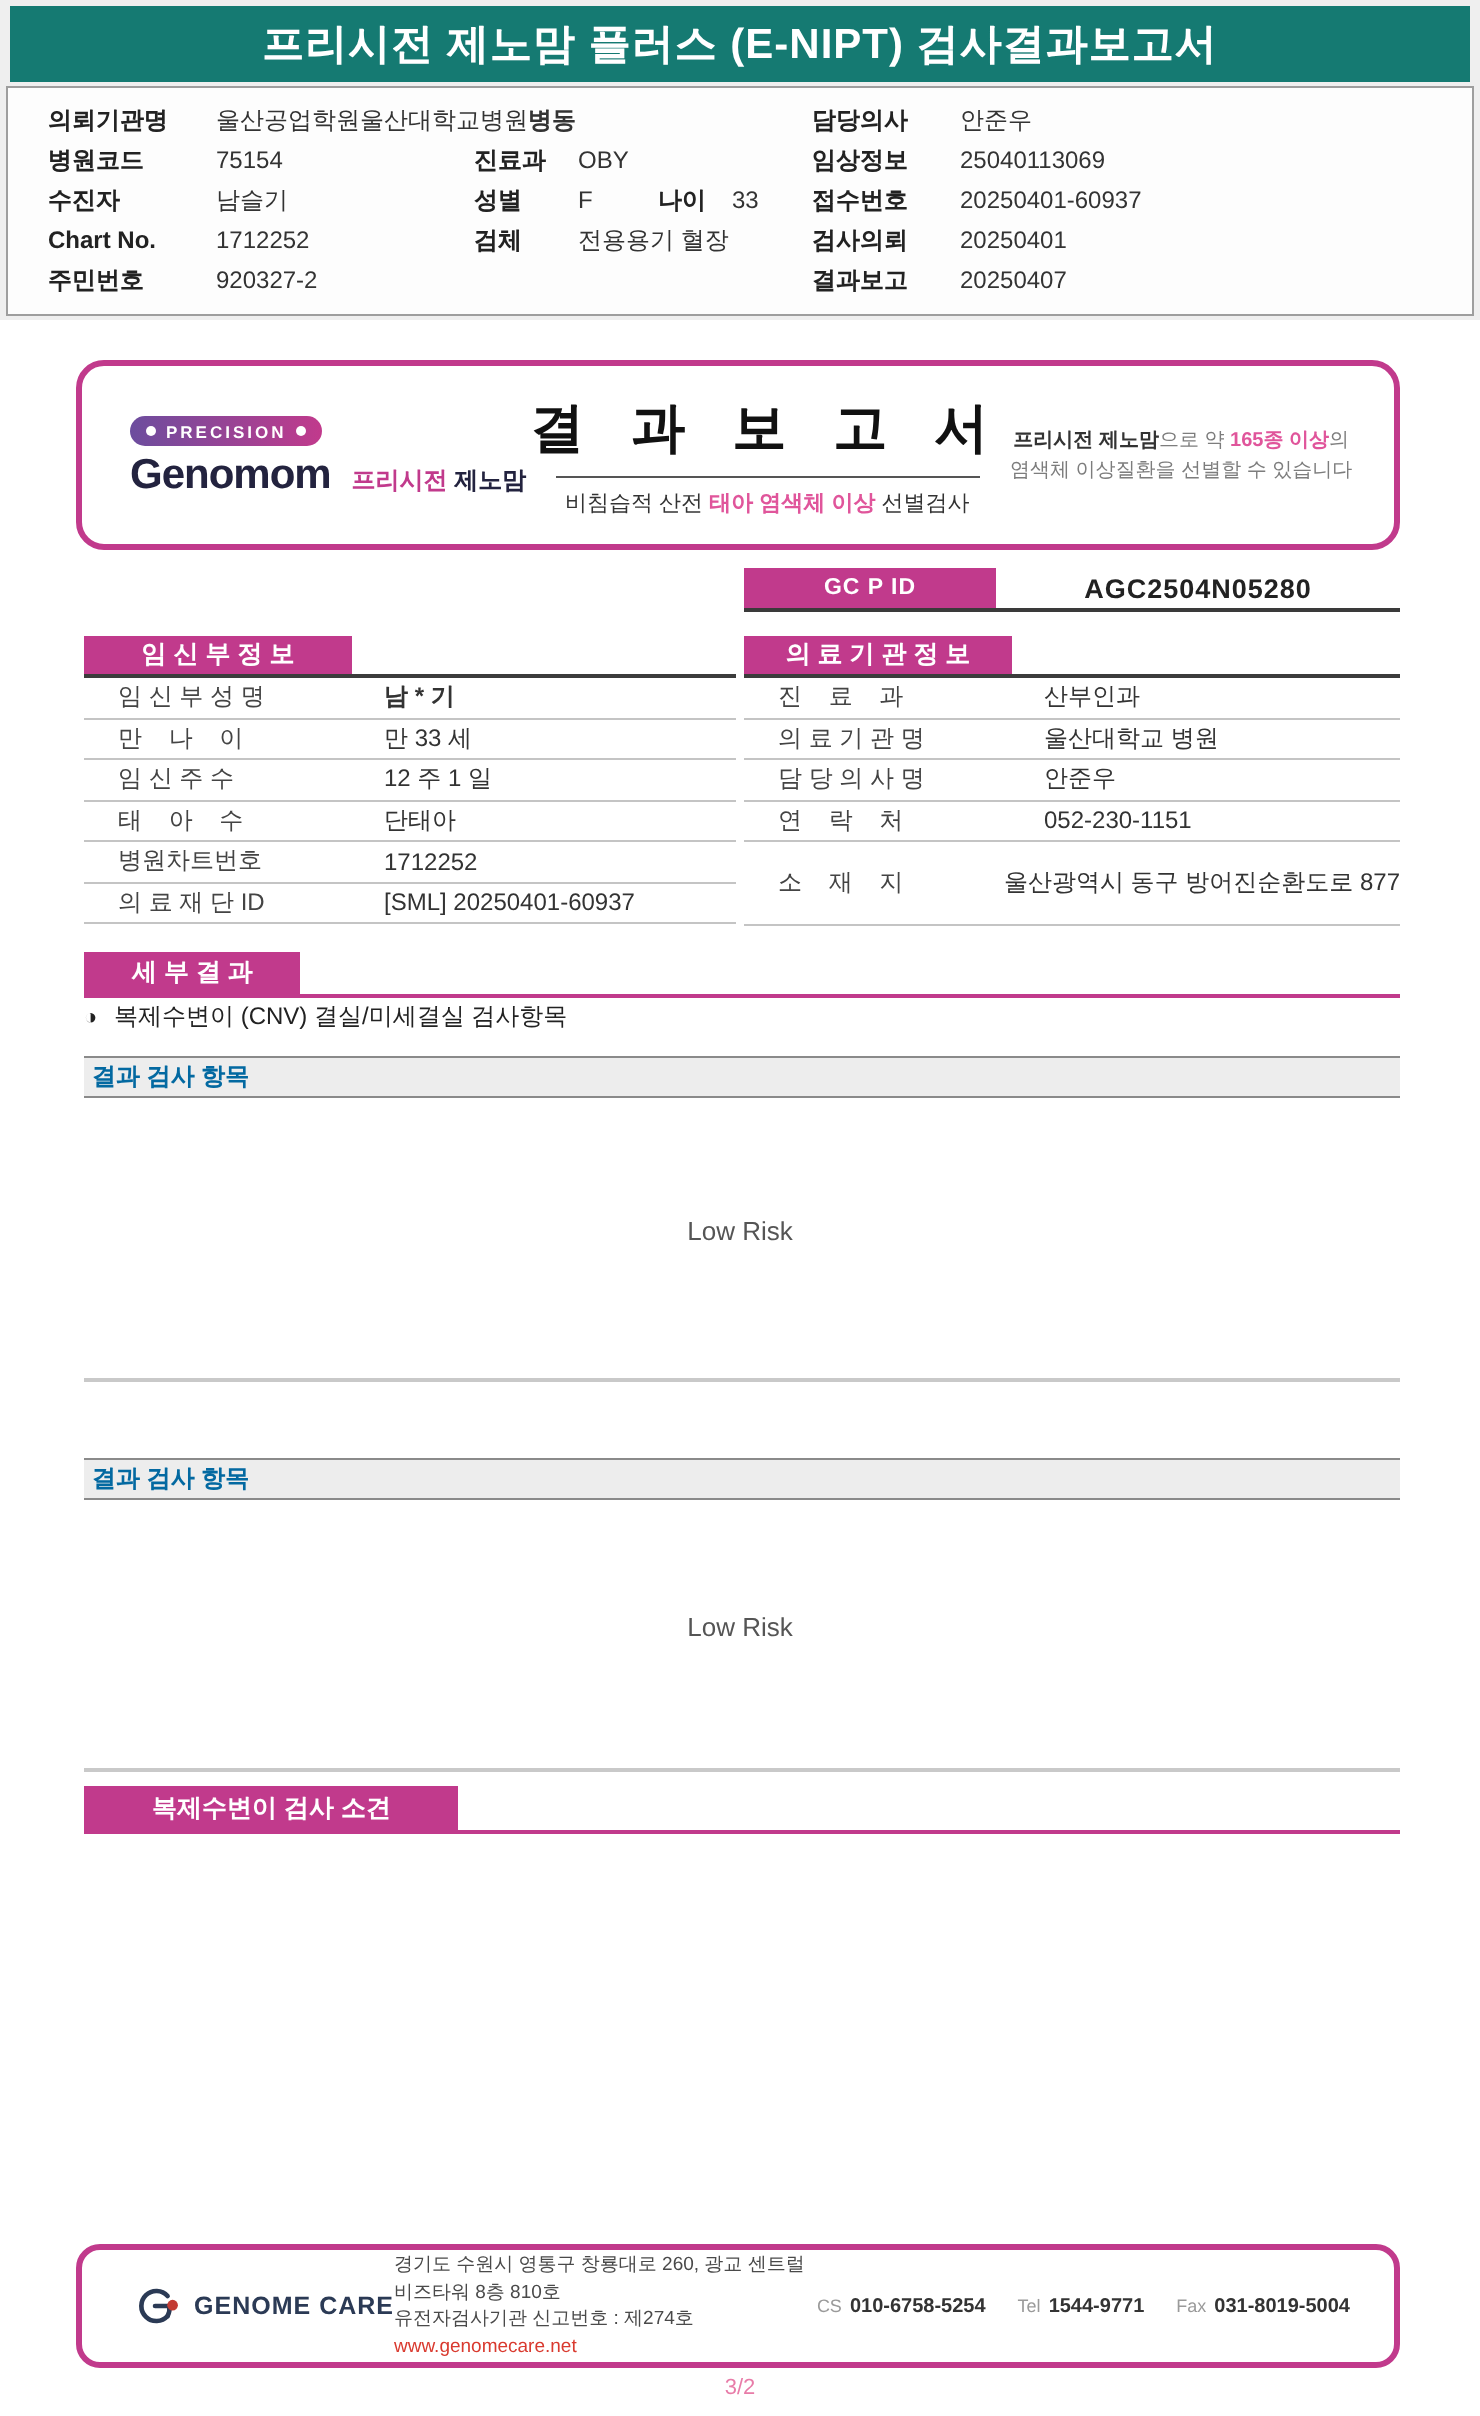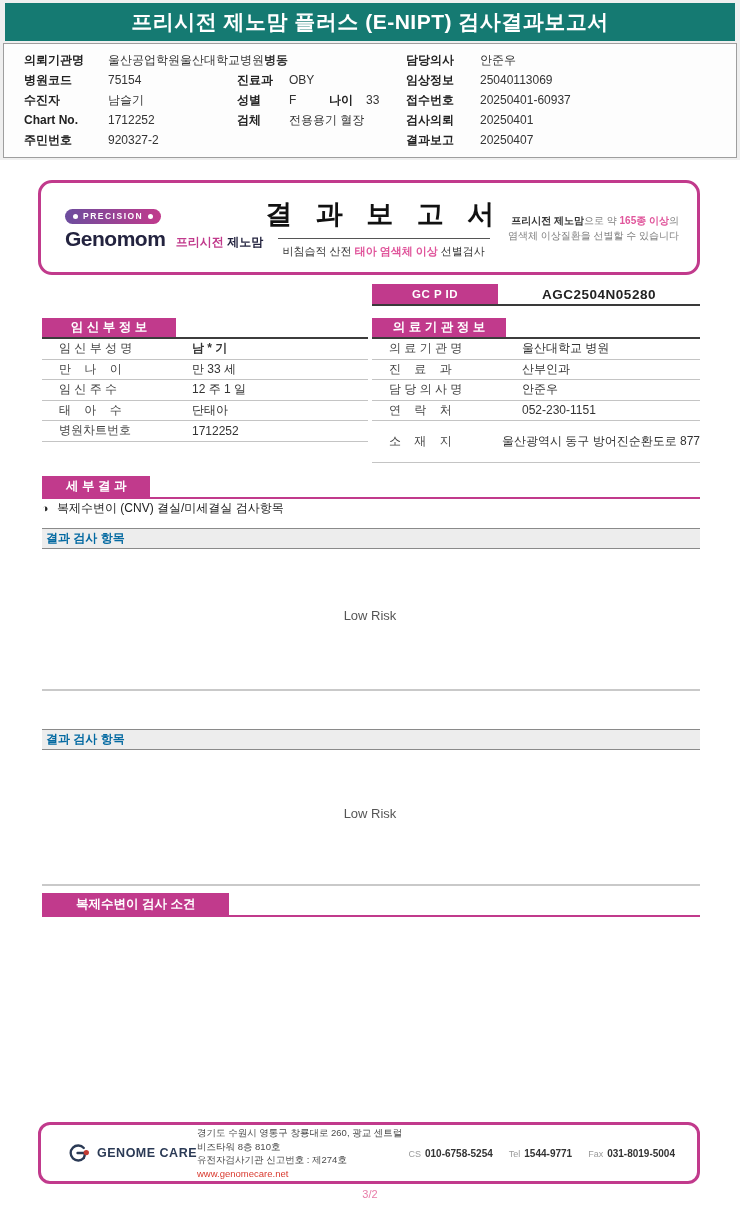--- a/index.html
+++ b/index.html
@@ -39,21 +39,21 @@
   .pill-dot{width:5px;height:5px;border-radius:50%;background:#fff;display:inline-block;}
   .brand-line{margin-top:3px;white-space:nowrap;}
   .brand-word{font-size:21px;font-weight:800;color:#23233F;letter-spacing:-0.5px;}
   .brand-kr{font-size:12px;font-weight:bold;margin-left:6px;}
   .brand-kr .p{color:var(--magenta);} .brand-kr .d{color:#23233F;}
   .title-block{flex:1;text-align:center;}
   .doc-title{font-size:27px;font-weight:800;color:#111;letter-spacing:8px;white-space:nowrap;}
   .title-rule{width:212px;height:1px;background:#555;margin:6px auto 5px auto;}
   .doc-subtitle{font-size:11px;color:#333;white-space:nowrap;}
   .doc-subtitle .hl{color:var(--pink);font-weight:bold;}
-  .note-block{width:200px;padding-right:18px;font-size:10px;color:#7d7d7d;line-height:15px;text-align:right;}
+  .note-block{width:200px;padding-right:18px;font-size:10px;color:#7d7d7d;line-height:15px;text-align:center;}
   .note-block .nb{color:#333;font-weight:bold;}
   .note-block .nhl{color:var(--pink);font-weight:bold;}
 
   
   .gcpid{position:absolute;top:284px;left:372px;width:328px;height:22px;display:flex;
          border-bottom:2px solid #3a3a3a;}
   .gcpid .lab{width:126px;background:var(--magenta);color:#fff;font-size:11.5px;font-weight:bold;
          display:flex;align-items:center;justify-content:center;letter-spacing:0.5px;}
   .gcpid .val{flex:1;display:flex;align-items:center;justify-content:center;
          font-size:13.5px;font-weight:bold;color:#222;letter-spacing:0.5px;}
@@ -200,33 +200,37 @@
       <span class="tv">12 주 1 일</span>
     </div>
     <div class="trow">
       <span class="tl">태    아    수</span>
       <span class="tv">단태아</span>
     </div>
     <div class="trow">
       <span class="tl">병원차트번호</span>
       <span class="tv">1712252</span>
     </div>
+    <div class="trow">
+      <span class="tl">의 료 재 단 ID</span>
+      <span class="tv">[SML] 20250401-60937</span>
+    </div>
   </div>
 
   <div class="vtable vt-right">
     <div class="thead">
       <div class="tbadge">의 료 기 관 정 보</div>
     </div>
     <div class="trow">
+      <span class="tl">진    료    과</span>
+      <span class="tv">산부인과</span>
+    </div>
+    <div class="trow">
       <span class="tl">의 료 기 관 명</span>
       <span class="tv">울산대학교 병원</span>
-    </div>
-    <div class="trow">
-      <span class="tl">진    료    과</span>
-      <span class="tv">산부인과</span>
     </div>
     <div class="trow">
       <span class="tl">담 당 의 사 명</span>
       <span class="tv">안준우</span>
     </div>
     <div class="trow">
       <span class="tl">연    락    처</span>
       <span class="tv">052-230-1151</span>
     </div>
     <div class="trow tall">

